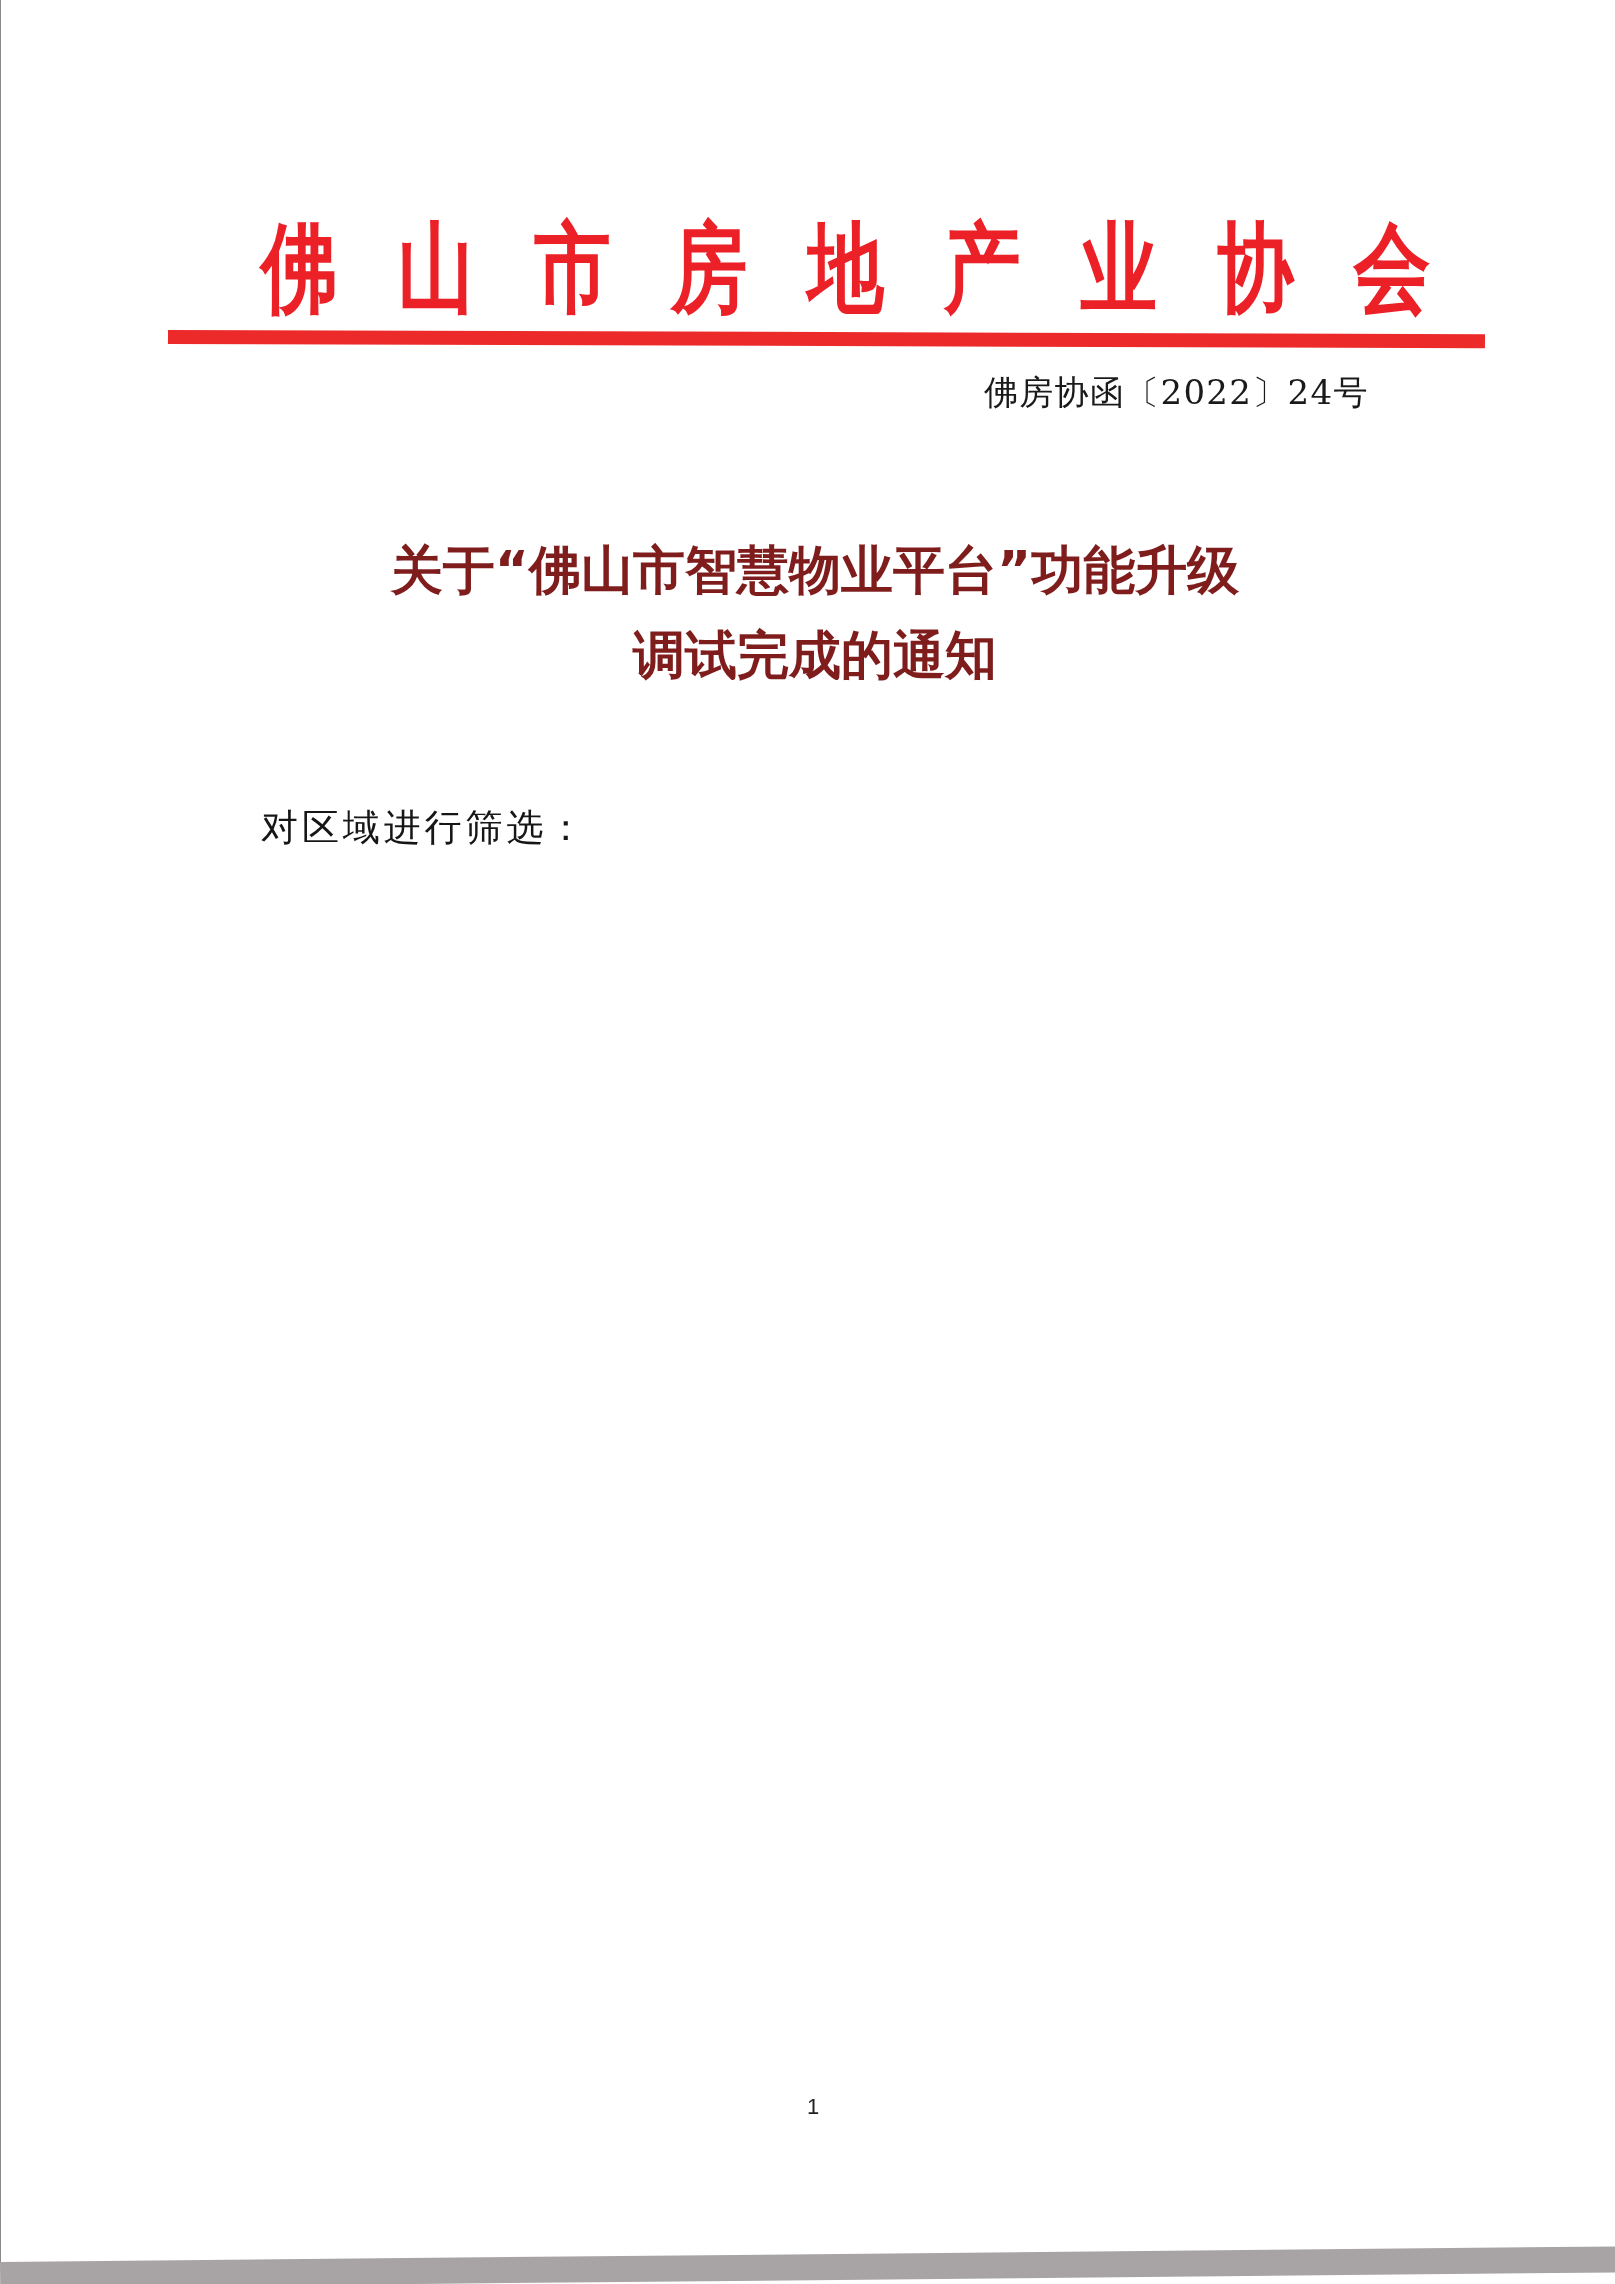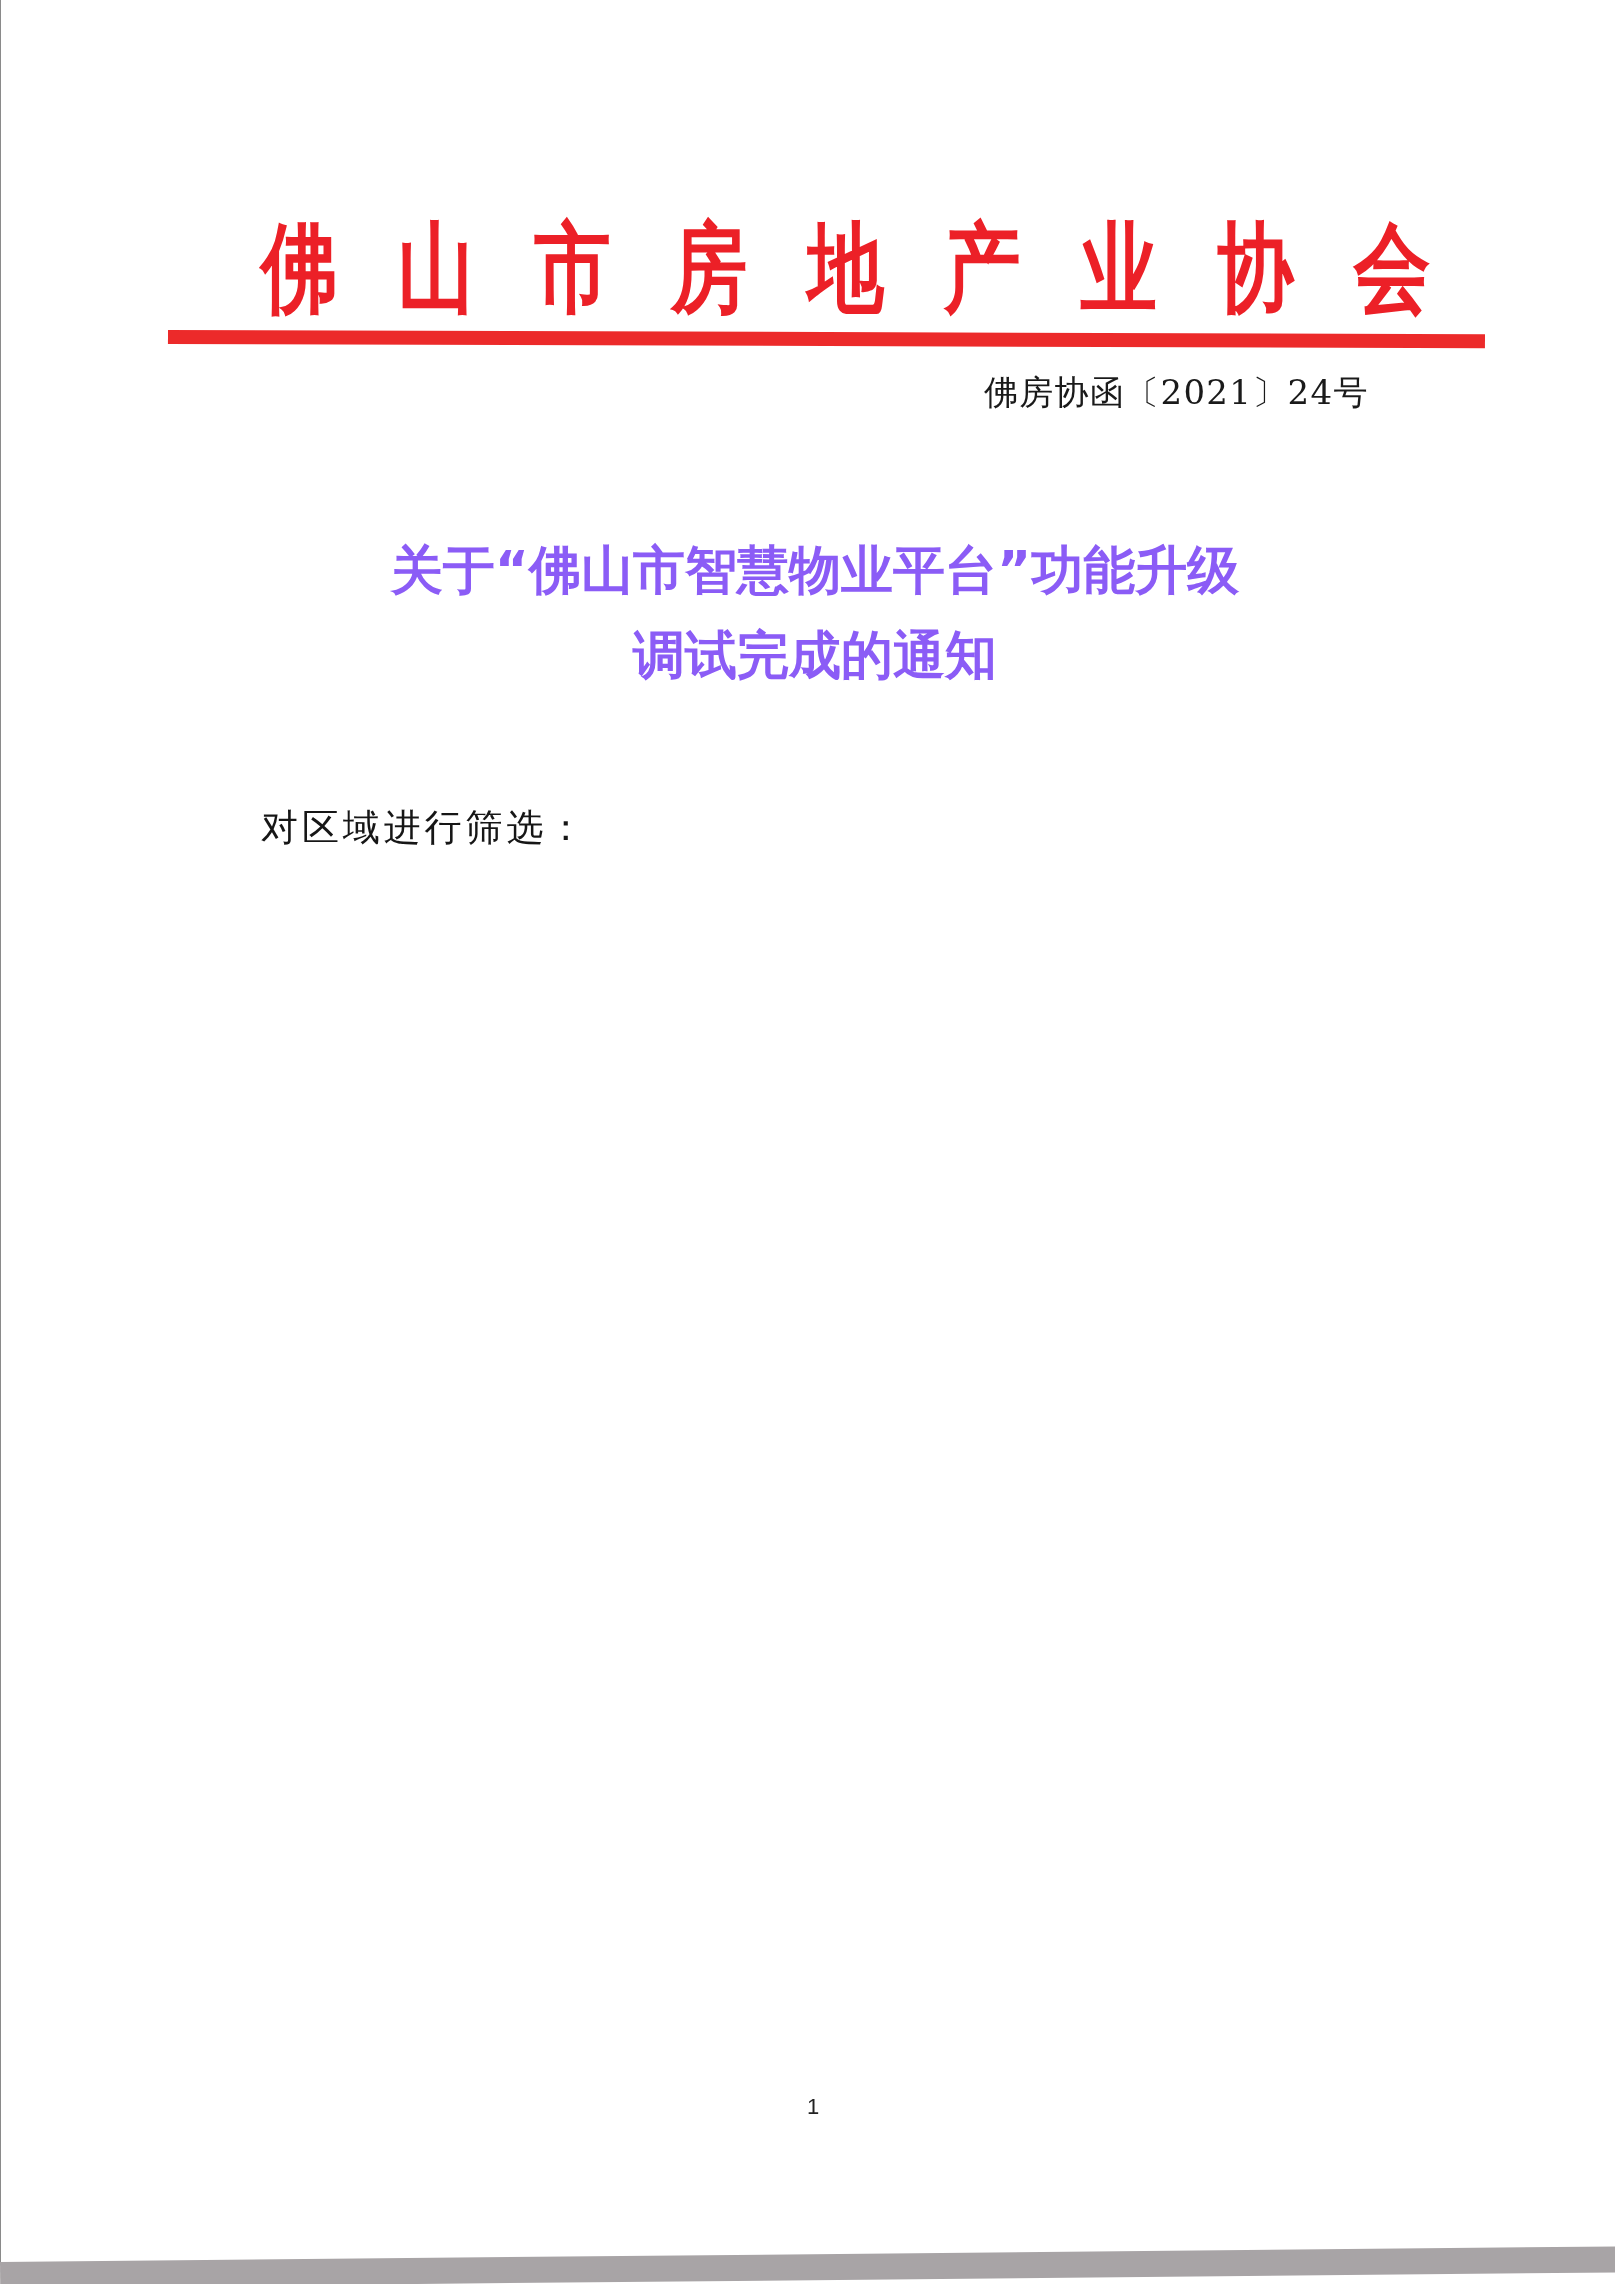--- a/index.html
+++ b/index.html
@@ -71,21 +71,21 @@
     .title-block {
       position: absolute;
       left: 261px;
       top: 528px;
       width: 1108px;
       text-align: center;
       font-family: "DejaVu Sans", "Liberation Sans", sans-serif;
       font-weight: bold;
       font-size: 52px;
       line-height: 85px;
-      color: #8b5cf6;
+      color: #7f1d1d;
     }
     .title-line { display: block; }
     .body-text {
       position: absolute;
       left: 261px;
       top: 785px;
       width: 1134px;
       font-size: 37px;
       line-height: 85px;
       color: #161616;
@@ -126,21 +126,21 @@
   <span class="letterhead-char">房</span>
   <span class="letterhead-char">地</span>
   <span class="letterhead-char">产</span>
   <span class="letterhead-char">业</span>
   <span class="letterhead-char">协</span>
   <span class="letterhead-char">会</span>
 </div>
 
 <div class="red-rule"></div>
 
-<div class="doc-number">佛房协函〔2021〕24号</div>
+<div class="doc-number">佛房协函〔2022〕24号</div>
 
 <div class="title-block">
   <span class="title-line">关于“佛山市智慧物业平台”功能升级</span>
   <span class="title-line">调试完成的通知</span>
 </div>
 
 <div class="body-text">
   <span class="salutation">对区域进行筛选：</span>
 </div>
 

